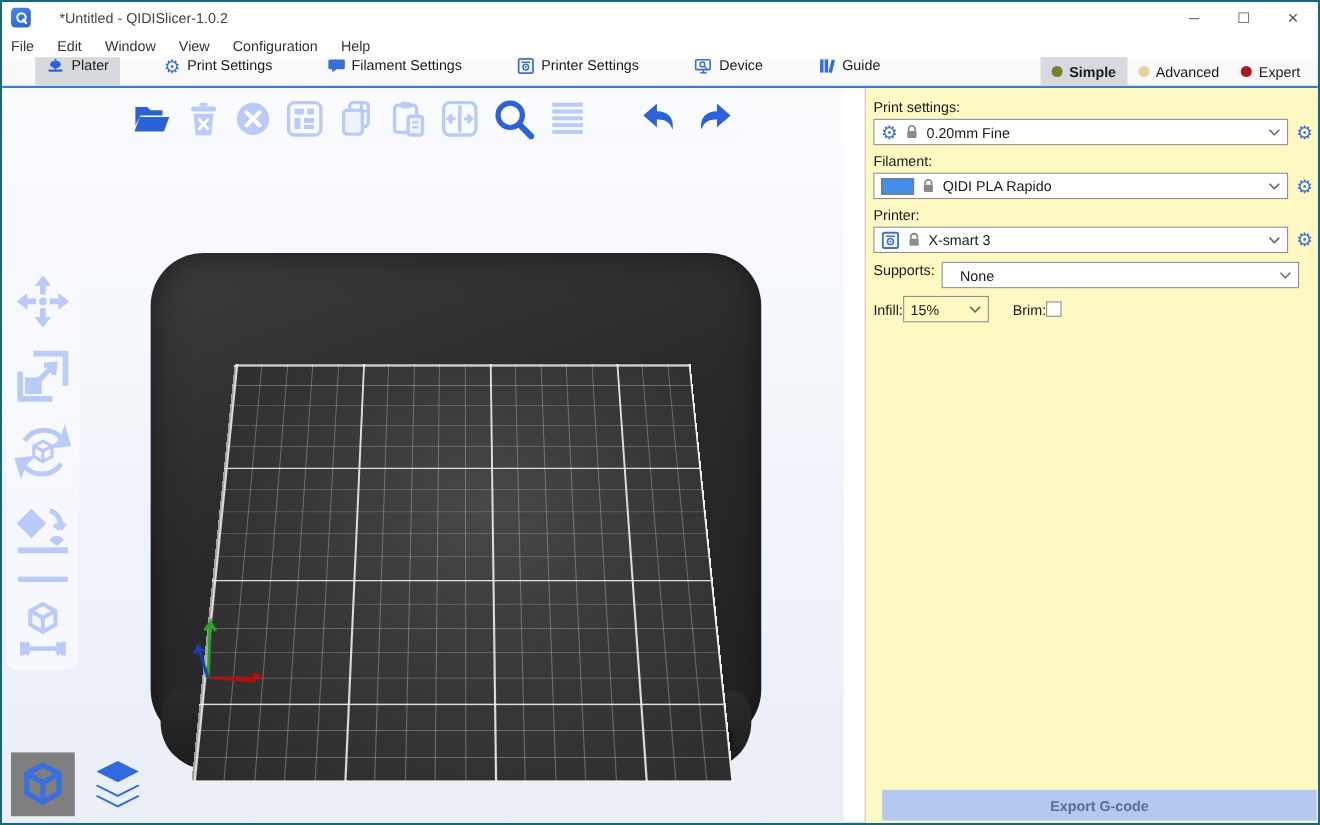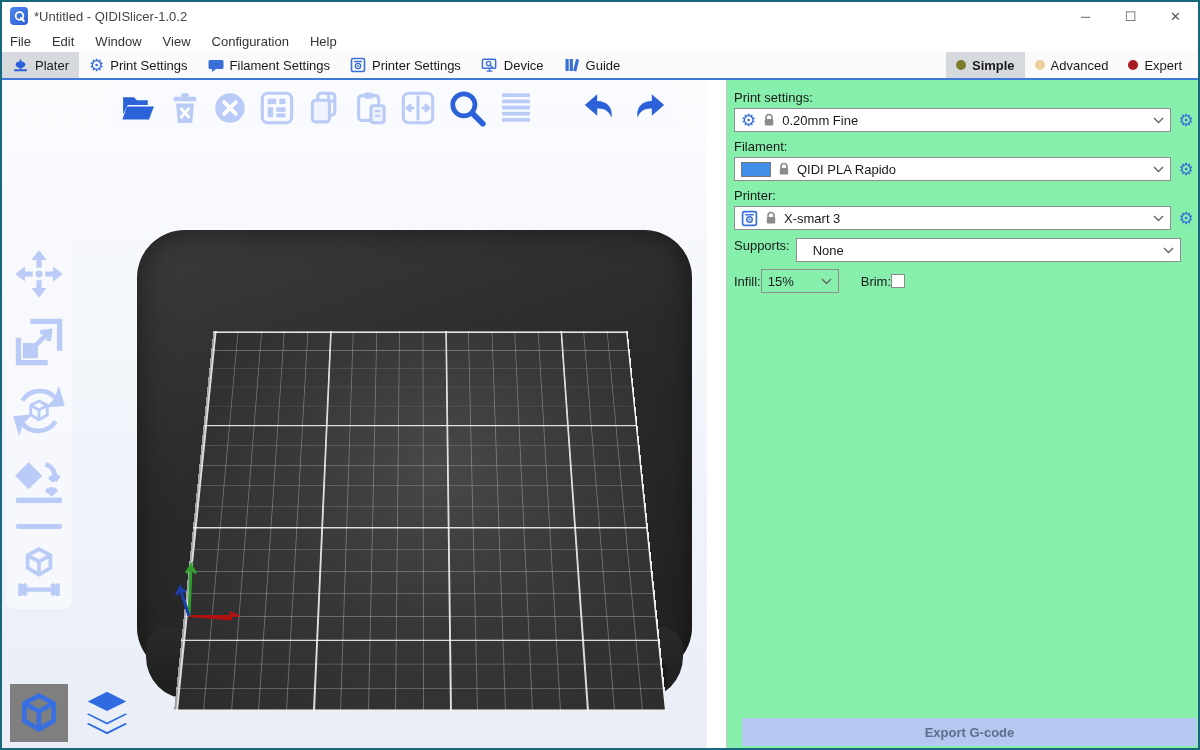--- a/index.html
+++ b/index.html
@@ -1,32 +1,32 @@
 <!DOCTYPE html>
 <html><head>
 <meta charset="utf-8">
 <style>
   * { margin:0; padding:0; box-sizing:border-box; }
   html,body { width:1200px; height:750px; overflow:hidden; font-family:"Liberation Sans",sans-serif; }
   .window { position:absolute; inset:0; border:2px solid #17687d; background:#fff; display:flex; flex-direction:column; }
 
   
-  .titlebar { height:28px; display:flex; align-items:center; padding-left:8px; background:#fff; flex:0 0 auto; }
+  .titlebar { height:28px; display:flex; align-items:center; padding-left:8px; background:#fff; flex:0 0 auto;gap:20px; }
   .app-icon { width:18px; height:18px; border-radius:4px; background:linear-gradient(145deg,#4d85ea,#2d5fd6); display:flex; align-items:center; justify-content:center; margin-right:6px; }
   .title-text { font-size:13px; color:#454545; }
   .win-controls { margin-left:auto; display:flex; height:100%; }
   .win-btn { width:45px; height:100%; display:flex; align-items:center; justify-content:center; font-size:13px; color:#555; }
 
   
   .menubar { height:22px; display:flex; align-items:center; padding-left:8px; gap:21px; background:#fff; font-size:13px; color:#333; flex:0 0 auto; }
   .menu-item { cursor:default; }
 
   
   .tabbar { height:28px; background:#fafafa; display:flex; align-items:stretch; border-bottom:2px solid #3e79d2; flex:0 0 auto; }
-  .tab { display:flex; align-items:center; gap:6px; padding:12px 10px; font-size:13px; color:#1a1a1a; }
+  .tab { display:flex; align-items:flex-start; gap:6px; padding:0 10px; font-size:13px; color:#1a1a1a;margin-left:30px; }
   .tab.active { background:#d6d9dd; }
   .tab svg, .tab .uni-ico { flex:0 0 auto; }
   .modes { margin-left:auto; display:flex; align-items:stretch; padding-right:6px; }
   .mode { display:flex; align-items:center; gap:6px; padding:0 10px; font-size:13px; color:#1a1a1a; }
   .mode.active { background:#d6d9dd; font-weight:bold; }
   .dot { width:10px; height:10px; border-radius:50%; }
 
   
   .content { flex:1; display:flex; min-height:0; }
   .viewport { position:relative; flex:1; background:linear-gradient(180deg,#fbfcfe 0%,#f0f4fa 55%,#e9eef7 100%); overflow:hidden; }
@@ -55,21 +55,21 @@
     border:2px solid rgba(255,255,255,.55);
   }
   .axis-svg { position:absolute; left:35px; top:325px; }
 
   
   .view-switch { position:absolute; left:8px; bottom:6px; display:flex; gap:10px; align-items:center; }
   .vs-btn { width:58px; height:58px; display:flex; align-items:center; justify-content:center; }
   .vs-btn.sel { background:#7f7f7f; }
 
   
-  .right-panel { position:relative; width:472px; flex:0 0 auto; background:#86efac; border-left:1px solid #c9c9c9; padding:8px 2px 0 7px; font-size:13px; color:#1a1a1a;margin-left:19px; }
+  .right-panel { position:relative; width:412px; flex:0 0 auto; background:#fef9c3; border-left:1px solid #c9c9c9; padding:8px 2px 0 7px; font-size:13px; color:#1a1a1a;margin-left:19px; }
   .rp-label { margin:2px 0 3px 0; }
   .combo-row { display:flex; align-items:center; gap:5px; margin-bottom:7px; }
   .combo { flex:1; height:24px; border:1px solid #8f8f8f; background:#fff; display:flex; align-items:center; gap:7px; padding:0 6px; }
   .combo .val { flex:1; white-space:nowrap; overflow:hidden; }
   .chev { color:#666; flex:0 0 auto; }
   .gear-uni { font-size:17px; line-height:1; color:#3a6fd8; }
   .gear-side { width:20px; text-align:center; }
   .swatch { width:30px; height:15px; background:#418fe8; border:1px solid #777; }
   .support-row { display:flex; align-items:flex-start; gap:6px; margin:8px 0 7px 0; }
   .support-row .combo { height:24px; }

